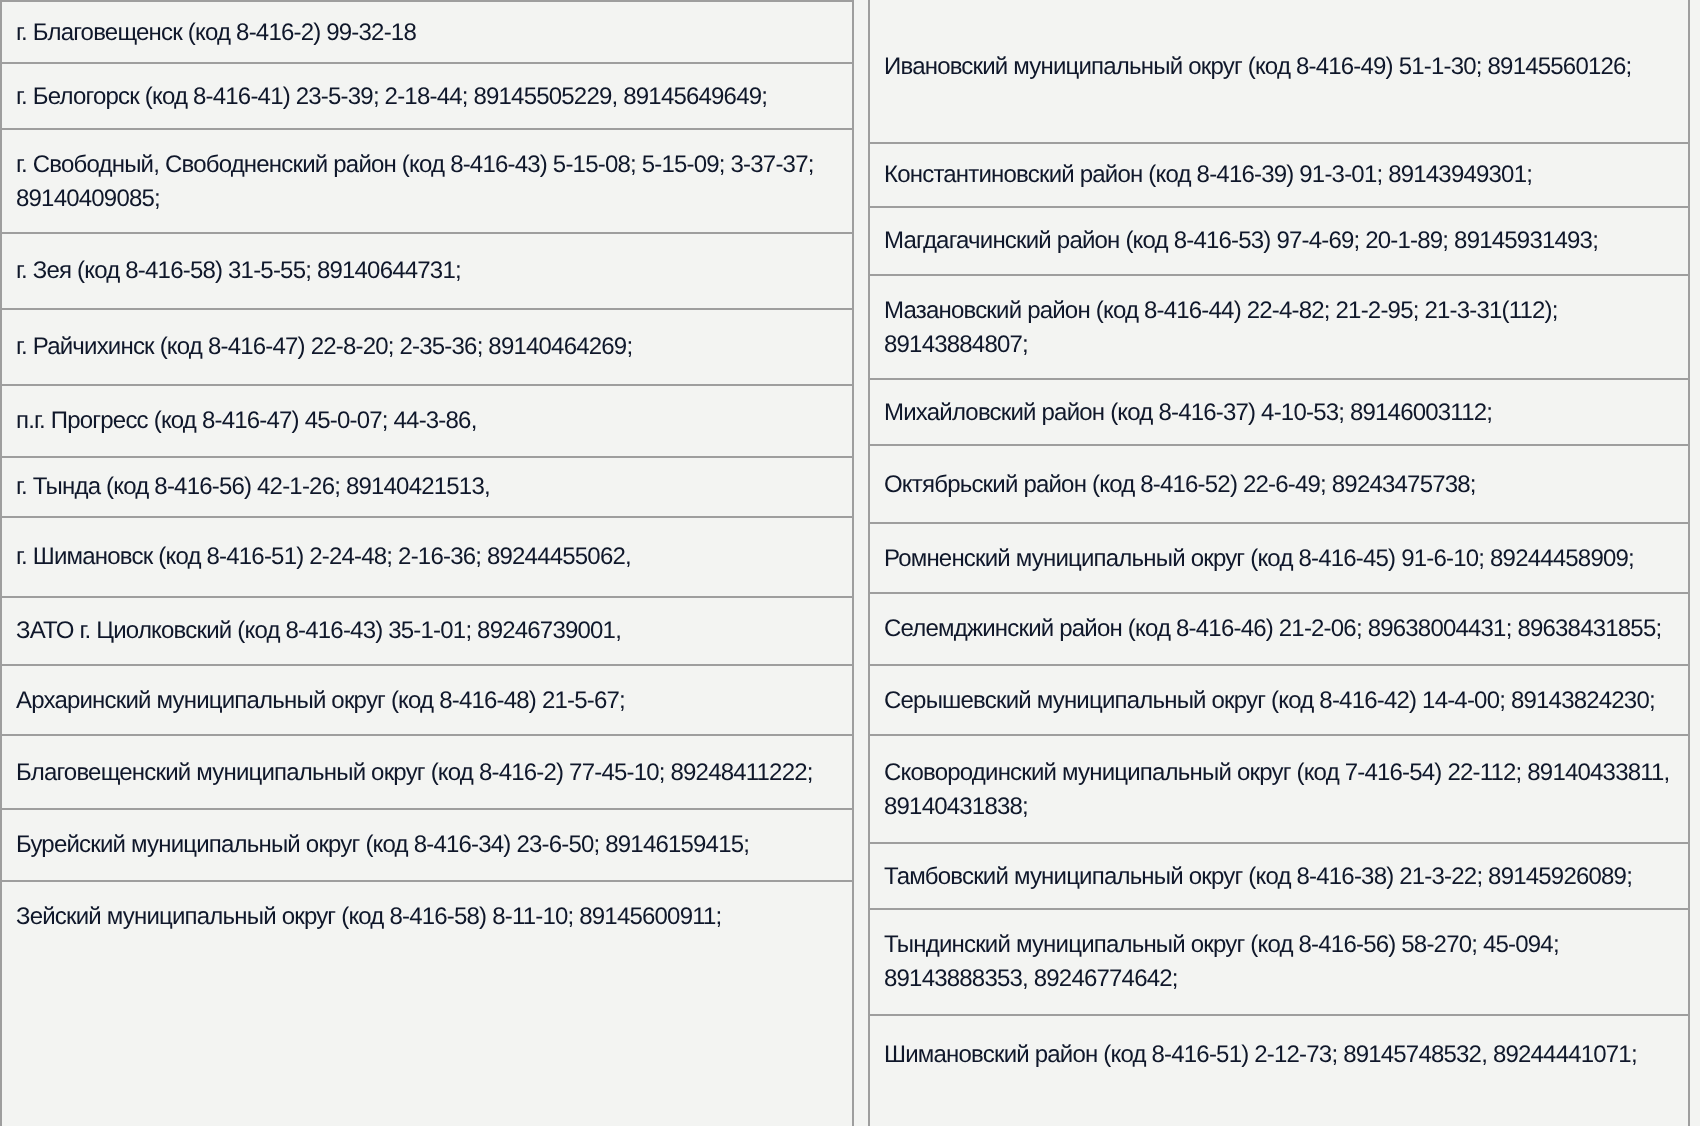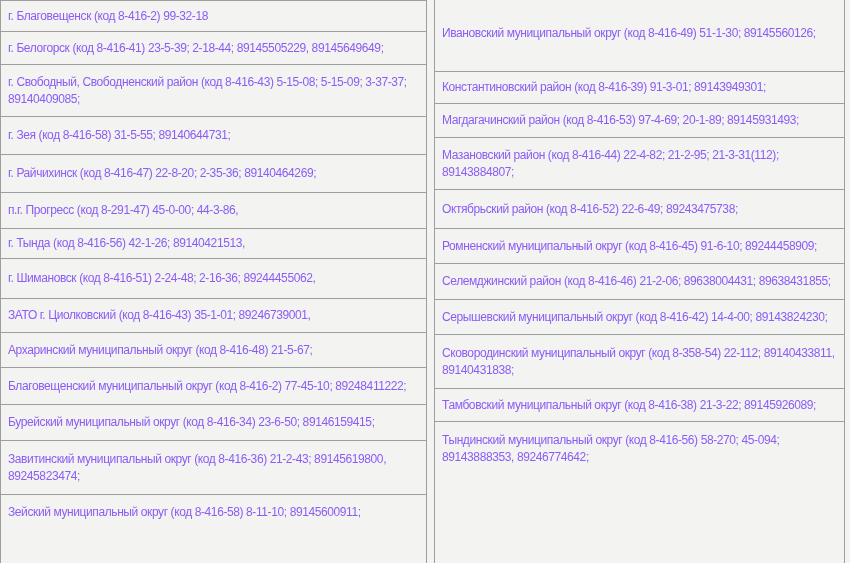--- a/index.html
+++ b/index.html
@@ -22,21 +22,21 @@
   .tbl-right {
     left: 434px; width: 411px; height: 563px;
     border-left: 1px solid #9e9e9e;
     border-right: 1px solid #9e9e9e;
   }
   .row {
     box-sizing: border-box;
     border-bottom: 1px solid #9e9e9e;
     display: flex; align-items: center;
     padding: 0 7px;
-    color: #8b5cf6;
+    color: #0f172a;
     font-size: 12px;
     line-height: 17px;
     letter-spacing: -0.4px;
     overflow: hidden;
   }
   .tbl .row:last-child { border-bottom: none; }
   .nw { white-space: nowrap; }
   .low { align-items: flex-end; padding-bottom: 29px; }   
   .cut { align-items: flex-start; padding-top: 11px; }    
 </style>
@@ -44,38 +44,39 @@
 <body>
 
 <div class="page">
 
   <div class="tbl tbl-left">
     <div class="row nw" style="height:31px">г. Благовещенск (код 8-416-2) 99-32-18</div>
     <div class="row nw" style="height:33px">г. Белогорск (код 8-416-41) 23-5-39; 2-18-44; 89145505229, 89145649649;</div>
     <div class="row" style="height:52px">г. Свободный, Свободненский район (код 8-416-43) 5-15-08; 5-15-09; 3-37-37; 89140409085;</div>
     <div class="row nw" style="height:38px">г. Зея (код 8-416-58) 31-5-55; 89140644731;</div>
     <div class="row nw" style="height:38px">г. Райчихинск (код 8-416-47) 22-8-20; 2-35-36; 89140464269;</div>
-    <div class="row nw" style="height:36px">п.г. Прогресс (код 8-291-47) 45-0-00; 44-3-86,</div>
+    <div class="row nw" style="height:36px">п.г. Прогресс (код 8-416-47) 45-0-07; 44-3-86,</div>
     <div class="row nw" style="height:30px">г. Тында (код 8-416-56) 42-1-26; 89140421513,</div>
     <div class="row nw" style="height:40px">г. Шимановск (код 8-416-51) 2-24-48; 2-16-36; 89244455062,</div>
     <div class="row nw" style="height:34px">ЗАТО г. Циолковский (код 8-416-43) 35-1-01; 89246739001,</div>
     <div class="row nw" style="height:35px">Архаринский муниципальный округ (код 8-416-48) 21-5-67;</div>
     <div class="row nw" style="height:37px">Благовещенский муниципальный округ (код 8-416-2) 77-45-10; 89248411222;</div>
     <div class="row nw" style="height:36px">Бурейский муниципальный округ (код 8-416-34) 23-6-50; 89146159415;</div>
-    <div class="row" style="height:54px">Завитинский муниципальный округ (код 8-416-36) 21-2-43; 89145619800, 89245823474;</div>
     <div class="row nw" style="height:35px">Зейский муниципальный округ (код 8-416-58) 8-11-10; 89145600911;</div>
   </div>
 
   <div class="tbl tbl-right">
     <div class="row nw low" style="height:72px">Ивановский муниципальный округ (код 8-416-49) 51-1-30; 89145560126;</div>
     <div class="row nw" style="height:32px">Константиновский район (код 8-416-39) 91-3-01; 89143949301;</div>
     <div class="row nw" style="height:34px">Магдагачинский район (код 8-416-53) 97-4-69; 20-1-89; 89145931493;</div>
     <div class="row" style="height:52px">Мазановский район (код 8-416-44) 22-4-82; 21-2-95; 21-3-31(112); 89143884807;</div>
+    <div class="row nw" style="height:33px">Михайловский район (код 8-416-37) 4-10-53; 89146003112;</div>
     <div class="row nw" style="height:39px">Октябрьский район (код 8-416-52) 22-6-49; 89243475738;</div>
     <div class="row nw" style="height:35px">Ромненский муниципальный округ (код 8-416-45) 91-6-10; 89244458909;</div>
     <div class="row nw" style="height:36px">Селемджинский район (код 8-416-46) 21-2-06; 89638004431; 89638431855;</div>
     <div class="row nw" style="height:35px">Серышевский муниципальный округ (код 8-416-42) 14-4-00; 89143824230;</div>
-    <div class="row" style="height:54px">Сковородинский муниципальный округ (код 8-358-54) 22-112; 89140433811, 89140431838;</div>
+    <div class="row" style="height:54px">Сковородинский муниципальный округ (код 7-416-54) 22-112; 89140433811, 89140431838;</div>
     <div class="row nw" style="height:33px">Тамбовский муниципальный округ (код 8-416-38) 21-3-22; 89145926089;</div>
     <div class="row" style="height:53px">Тындинский муниципальный округ (код 8-416-56) 58-270; 45-094; 89143888353, 89246774642;</div>
+    <div class="row nw cut" style="height:55px">Шимановский район (код 8-416-51) 2-12-73; 89145748532, 89244441071;</div>
   </div>
 
 </div>
 
 </body></html>

